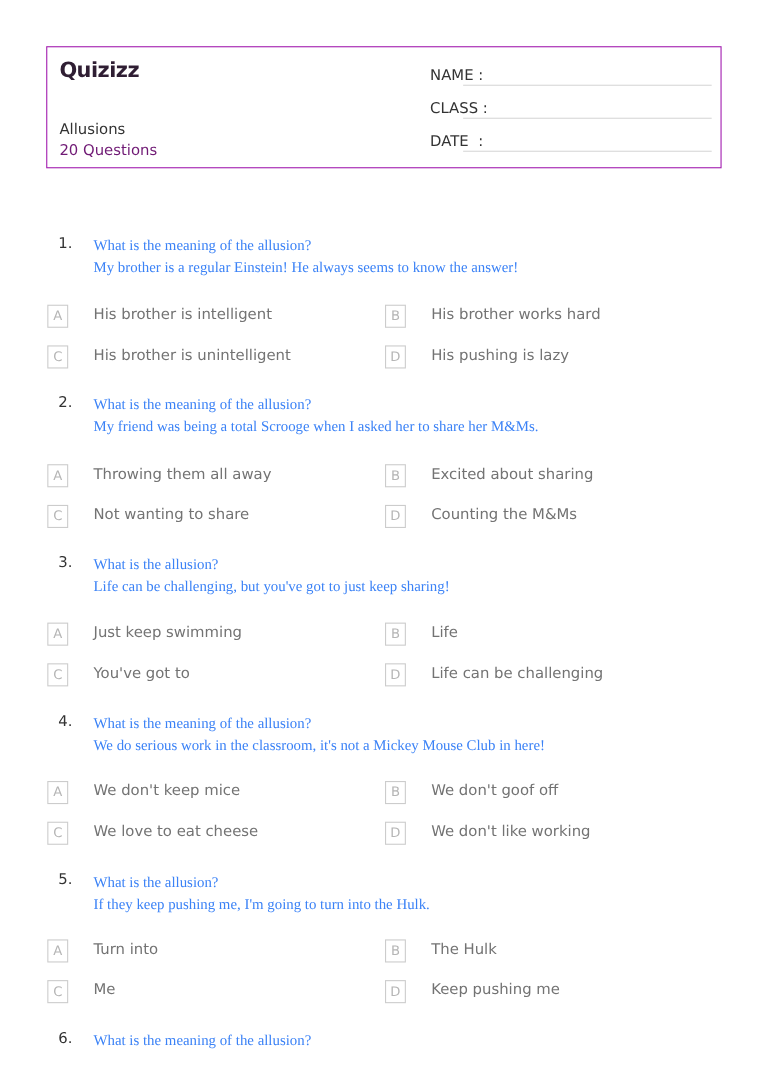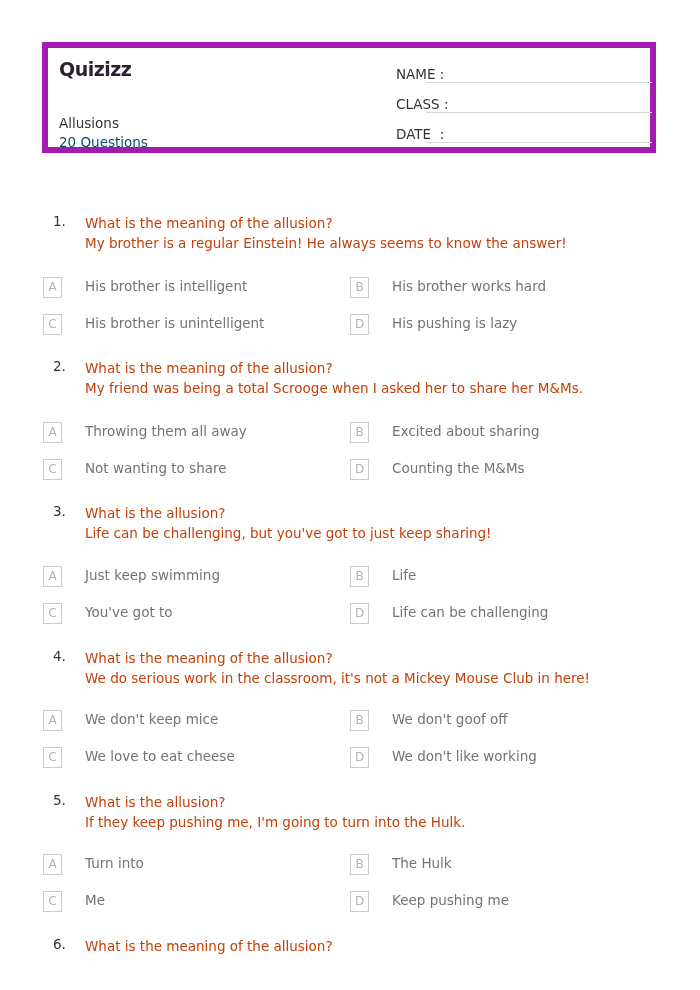--- a/index.html
+++ b/index.html
@@ -2,36 +2,36 @@
 <html><head>
   <meta charset="utf-8">
   <style>
     html, body { margin: 0; padding: 0; }
     body {
       width: 700px; height: 990px; background: #ffffff; overflow: hidden;
       font-family: "DejaVu Sans", sans-serif; color: #333333; position: relative;
     }
     .header-box {
       position: absolute; left: 42px; top: 42px; width: 614px; height: 111px;
-      border: 6px solid #a21caf; box-sizing: border-box;
+      border: 1px solid #a21caf; box-sizing: border-box;
     }
     .logo {
       position: absolute; left: 11px; top: 10px; font-family: "DejaVu Sans", sans-serif;
       font-weight: bold; font-size: 19px; color: #2f1e33; letter-spacing: -0.5px;
     }
     .ws-title { position: absolute; left: 11px; top: 67px; font-size: 13.5px; color: #333; }
-    .ws-count { position: absolute; left: 11px; top: 86px; font-size: 13.5px; color: #0c4a6e; }
+    .ws-count { position: absolute; left: 11px; top: 86px; font-size: 13.5px; color: #701a75; }
     .field { position: absolute; left: 328px; width: 276px; height: 22px; }
     .field-label { position: absolute; left: 0; bottom: 2px; font-size: 13.5px; color: #333; margin-left: 20px; }
     .field-line { position: absolute; left: 50px; right: 0; bottom: 1px; border-bottom: 1px solid #d8d8d8; }
     .f1 { top: 14px; } .f2 { top: 44px; } .f3 { top: 74px; }
 
     .question { position: absolute; left: 0; width: 700px; }
     .q-num { position: absolute; left: 53px; top: 0; font-size: 13.5px; color: #333; }
-    .q-text { position: absolute; left: 85px; top: 0; font-size: 13.5px; line-height: 20px; color: #c2410c; width: 590px; }
+    .q-text { position: absolute; left: 85px; top: 0; font-size: 13.5px; line-height: 20px; color: #3b82f6; width: 590px; font-family: Liberation Serif, serif; }
     .opt { position: absolute; height: 22px; }
     .opt-letter {
       position: absolute; left: 0; top: 0; width: 19px; height: 21px; box-sizing: border-box;
       border: 1px solid #cccccc; color: #b5b5b5; font-size: 12px; text-align: center; line-height: 19px;
     }
     .opt-text { position: absolute; left: 42px; top: 1px; font-size: 13.5px; color: #737373; white-space: nowrap; }
     .col-a { left: 43px; } .col-b { left: 350px; }
   </style>
 </head>
 <body>

